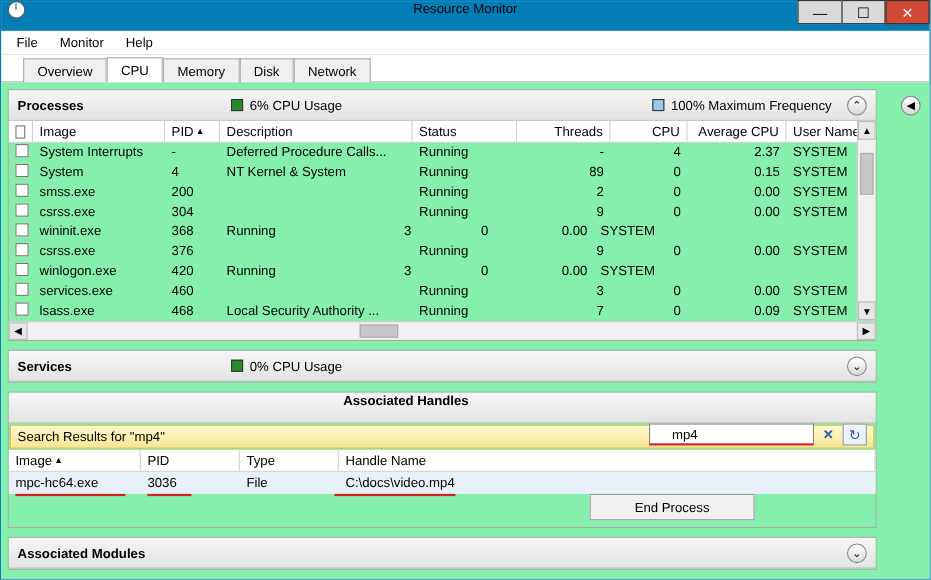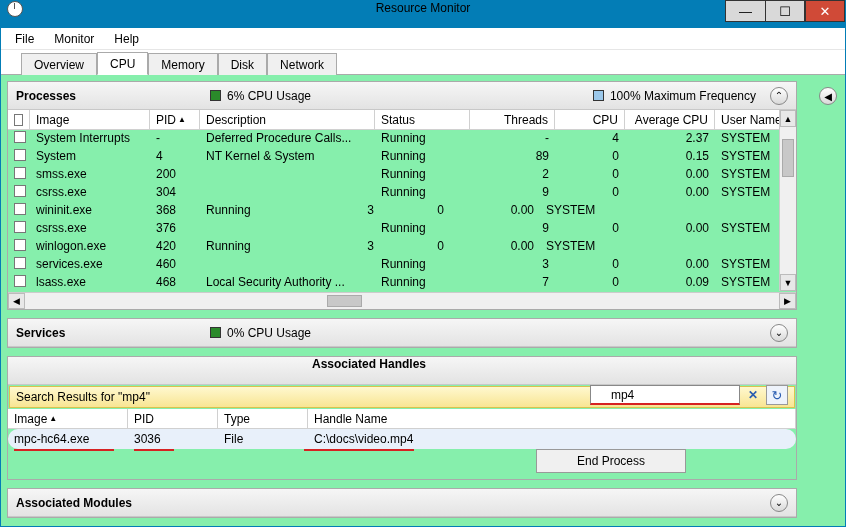--- a/index.html
+++ b/index.html
@@ -67,21 +67,21 @@
   .search-box { margin-left:auto; display:flex; align-items:center; gap:4px;}
   .search-input { width:150px; height:20px; border:1px solid #888; padding:1px 20px; font-family:inherit; font-size:12px;}
   .search-x { color:#2a5db0; font-weight:bold; cursor:pointer; padding:0 4px;}
   .refresh-btn{ width:22px;height:20px;border:1px solid #999;background:#eef3fb;display:flex;align-items:center;justify-content:center;color:#2a5db0;font-size:13px;}
   .yellow-bar{ background:linear-gradient(#fff8cf,#f8e593); border:1px solid #d9c24e; padding:3px 6px; margin:1px;}
   
   .h-head{display:flex;height:20px;border-bottom:1px solid #d0d0d0; background:#fff;}
   .h-head .cell{border-right:1px solid #d0d0d0;padding:2px 6px;display:flex;align-items:center;}
   .h-img{width:120px;} .h-pid{width:90px;} .h-type{width:90px;} .h-name{flex:1;}
   .h-body .row{display:flex;height:20px;align-items:center;}
-  .h-body .row.sel{background:#e8f0fa;border-radius:10px;}
+  .h-body .row.sel{background:#e8f0fa;}
   .h-body .cell{padding:2px 6px;}
   .redline{height:2px;background:#d62222;}
   .end-process-btn{position:absolute; right:110px; bottom:6px; width:150px; height:24px; border:1px solid #999; background:#f0f0f0; display:flex;align-items:center;justify-content:center;}
   .handles-panel .panel-header{position:relative;flex-direction:column;}
   .handles-body{position:relative; padding-bottom:28px;}
   .underline-red{border-bottom:2px solid #d62222;}
 </style>
 </head>
 <body>
 

